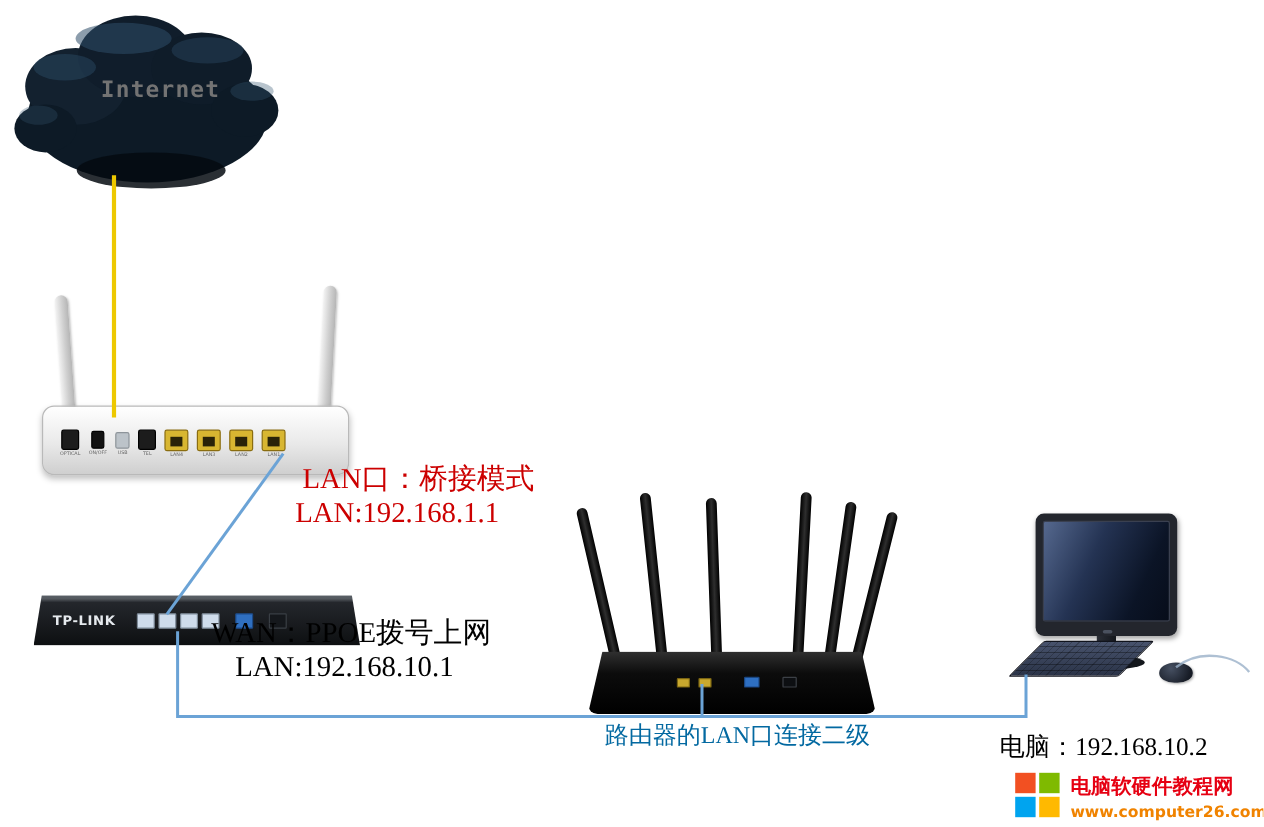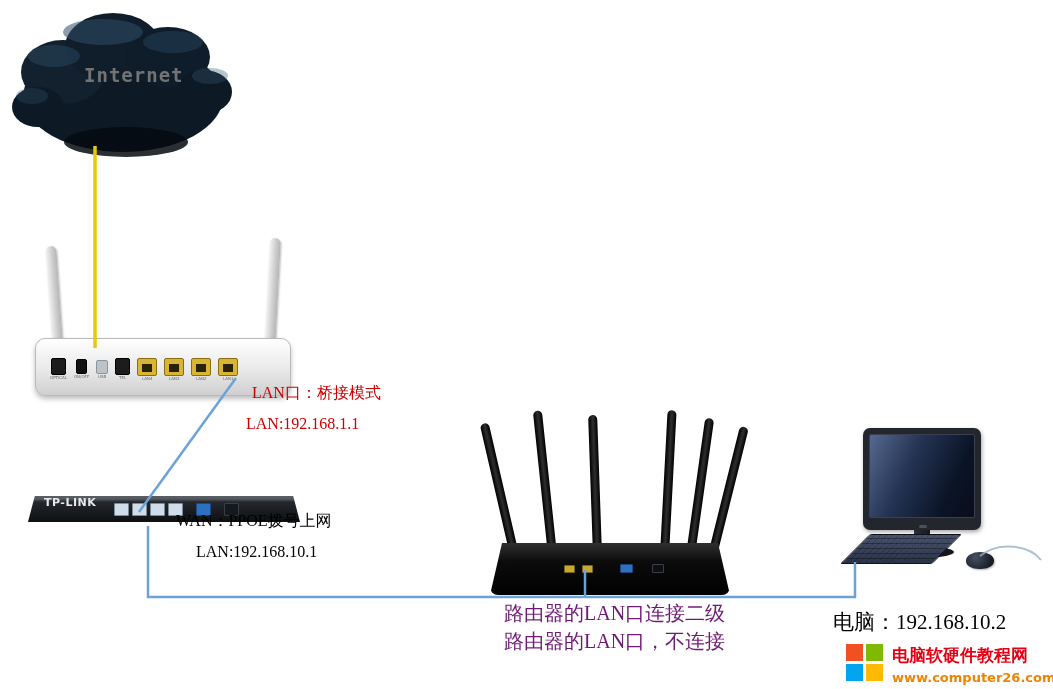--- a/index.html
+++ b/index.html
@@ -41,34 +41,34 @@
   .port { border-radius:2px; }
   .port.dark   { width:15px; height:17px; background:#1c1c1c; border:1px solid #000; }
   .port.switch { width:11px; height:15px; background:#111; border:1px solid #000; }
   .port.usb    { width:12px; height:14px; background:#bcc3c9; border:1px solid #8d949a; }
   .port.lan {
     width:20px; height:18px; background:#d8b631; border:1px solid #8a6d10; position:relative;
   }
   .port.lan::after { content:""; position:absolute; left:4px; top:5px; width:10px; height:8px; background:#2a2308; }
 
   
-  .cap { z-index:6; white-space:nowrap; font-size:16px; color:#000; }
+  .cap { z-index:6; white-space:nowrap; font-size:24px; color:#000; }
   .cap.red { color:#cc0000; }
   .cap-modem-1 { left:252px; top:383px; }
   .cap-modem-2 { left:246px; top:415px; }
   .cap-wan     { left:176px; top:467px;margin-top:44px; }
   .cap-tplan   { left:196px; top:543px; }
-  .router-note { left:504px; top:599px; z-index:6; color:#701a75; font-size:20px; line-height:28px; white-space:nowrap; }
+  .router-note { left:504px; top:599px; z-index:6; color:#0369a1; font-size:20px; line-height:28px; white-space:nowrap; }
   .cap-pc      { left:833px; top:608px; font-size:21px; }
 
   
-  .tplink { left:28px; top:496px; width:272px; height:26px; z-index:3;
+  .tplink { left:28px; top:496px; width:272px; height:42px; z-index:3;
     background:linear-gradient(#5a6067 0,#54595f 3px,#24272c 6px,#0d0f11 100%);
     clip-path:polygon(2.5% 0,97.5% 0,100% 100%,0 100%);
-    display:flex; 
+    display:flex; align-items:center;
   }
   .tplink-brand {
     margin-left:16px; font-family:"DejaVu Sans",sans-serif; font-weight:bold; font-size:11px;
     color:#e6eaee; letter-spacing:.5px;
   }
   .tplink-ports { display:flex; gap:3px; margin-left:18px; align-items:center; }
   .tport { width:15px; height:13px; border-radius:1px; background:#cfdceb; border:1px solid #7d8a98; }
   .tport.blue { background:#2f6fc0; border-color:#1c4a87; margin-left:10px; }
   .tport.darkp { background:#15181c; border-color:#3a3f45; margin-left:10px; }
 
@@ -249,21 +249,20 @@
     </div>
     <div class="mouse"></div>
   </div>
 
   <div class="abs cap red cap-modem-1">LAN口：桥接模式</div>
   <div class="abs cap red cap-modem-2">LAN:192.168.1.1</div>
   <div class="abs cap cap-wan">WAN：PPOE拨号上网</div>
   <div class="abs cap cap-tplan">LAN:192.168.10.1</div>
   <div class="abs router-note">
     <div>路由器的LAN口连接二级</div>
-    <div>路由器的LAN口，不连接</div>
   </div>
   <div class="abs cap cap-pc">电脑：192.168.10.2</div>
 
   <div class="abs watermark">
     <div class="wm-logo">
       <div class="wm-sq r"></div>
       <div class="wm-sq g"></div>
       <div class="wm-sq b"></div>
       <div class="wm-sq y"></div>
     </div>

